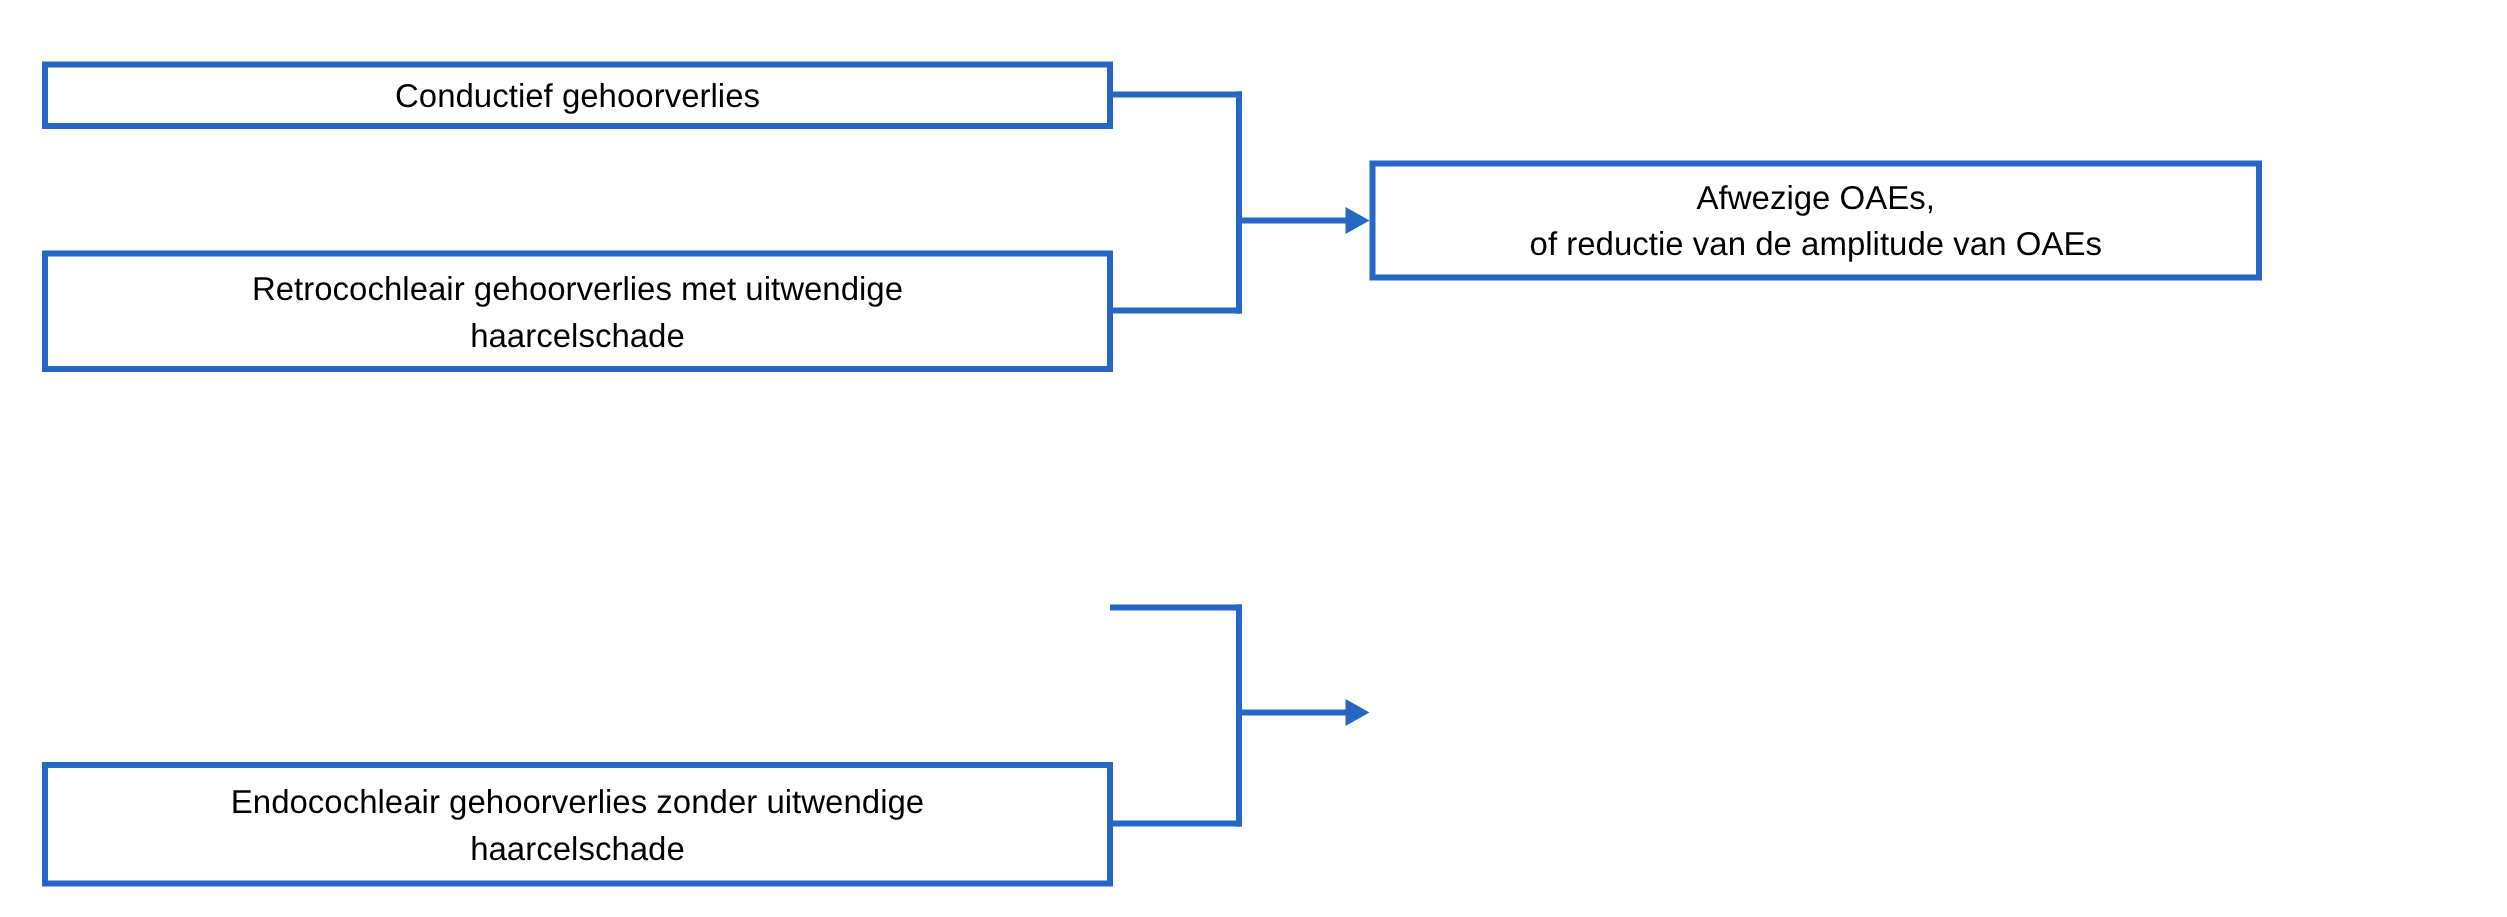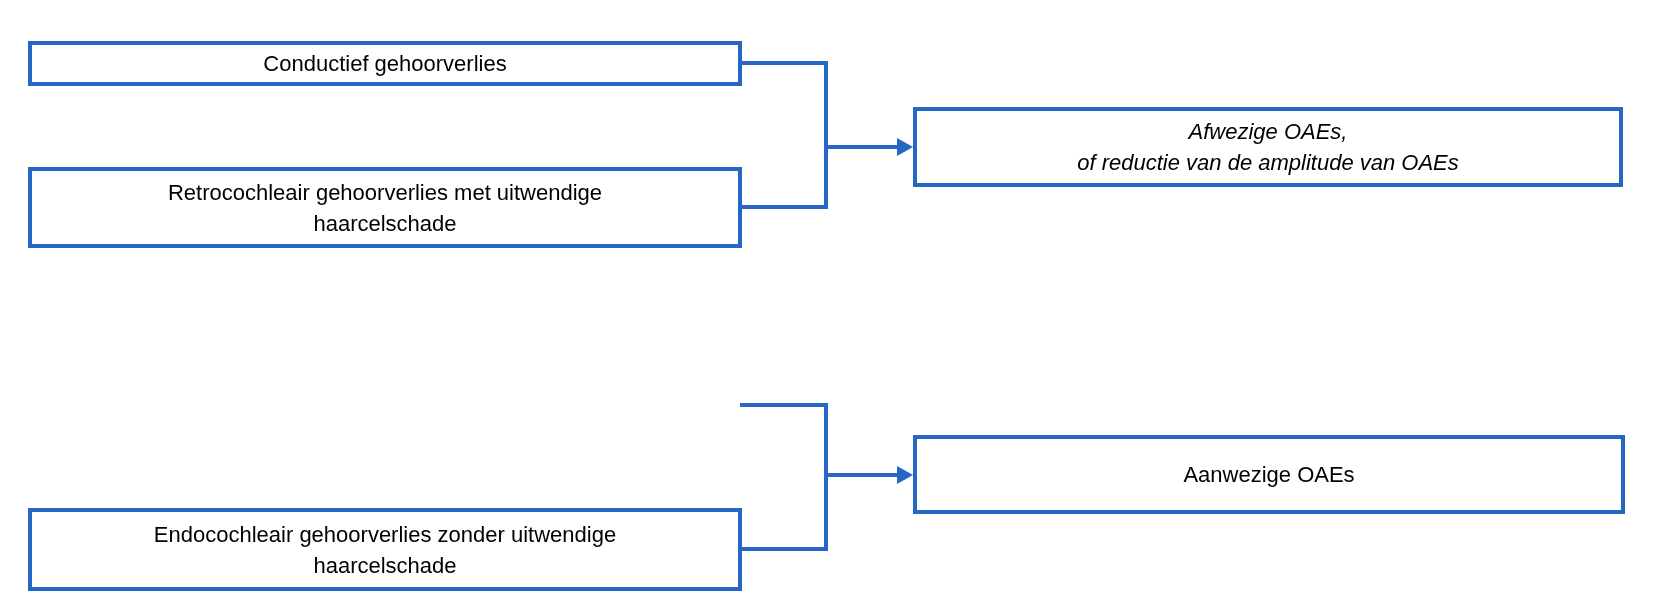--- a/index.html
+++ b/index.html
@@ -45,34 +45,33 @@
 </head>
 <body>
 
 <div class="canvas">
 
   <div class="node" style="left:28px; top:41px; width:714px; height:45px;">Conductief gehoorverlies</div>
 
   <div class="node" style="left:28px; top:167px; width:714px; height:81px;">Retrocochleair gehoorverlies met uitwendige
 haarcelschade</div>
 
-  <div class="node" style="left:913px; top:107px; width:710px; height:80px;font-style:italic;">Afwezige OAEs,
+  <div class="node" style="left:913px; top:107px; width:595px; height:80px;">Afwezige OAEs,
 of reductie van de amplitude van OAEs</div>
 
   <div class="line" style="left:740px; top:61px; width:88px; height:4px;"></div>
   <div class="line" style="left:740px; top:205px; width:88px; height:4px;"></div>
   <div class="line" style="left:824px; top:61px; width:4px; height:148px;"></div>
   <div class="line" style="left:826px; top:145px; width:74px; height:4px;"></div>
   <div class="arrowhead" style="left:897px; top:138px;"></div>
 
 
   <div class="node" style="left:28px; top:508px; width:714px; height:83px;">Endocochleair gehoorverlies zonder uitwendige
 haarcelschade</div>
 
-  <div class="node" style="left:913px; top:435px; width:712px; height:79px;">Aanwezige OAEs</div>
 
   <div class="line" style="left:740px; top:403px; width:88px; height:4px;"></div>
   <div class="line" style="left:740px; top:547px; width:88px; height:4px;"></div>
   <div class="line" style="left:824px; top:403px; width:4px; height:148px;"></div>
   <div class="line" style="left:826px; top:473px; width:74px; height:4px;"></div>
   <div class="arrowhead" style="left:897px; top:466px;"></div>
 
 </div>
 
 </body></html>

